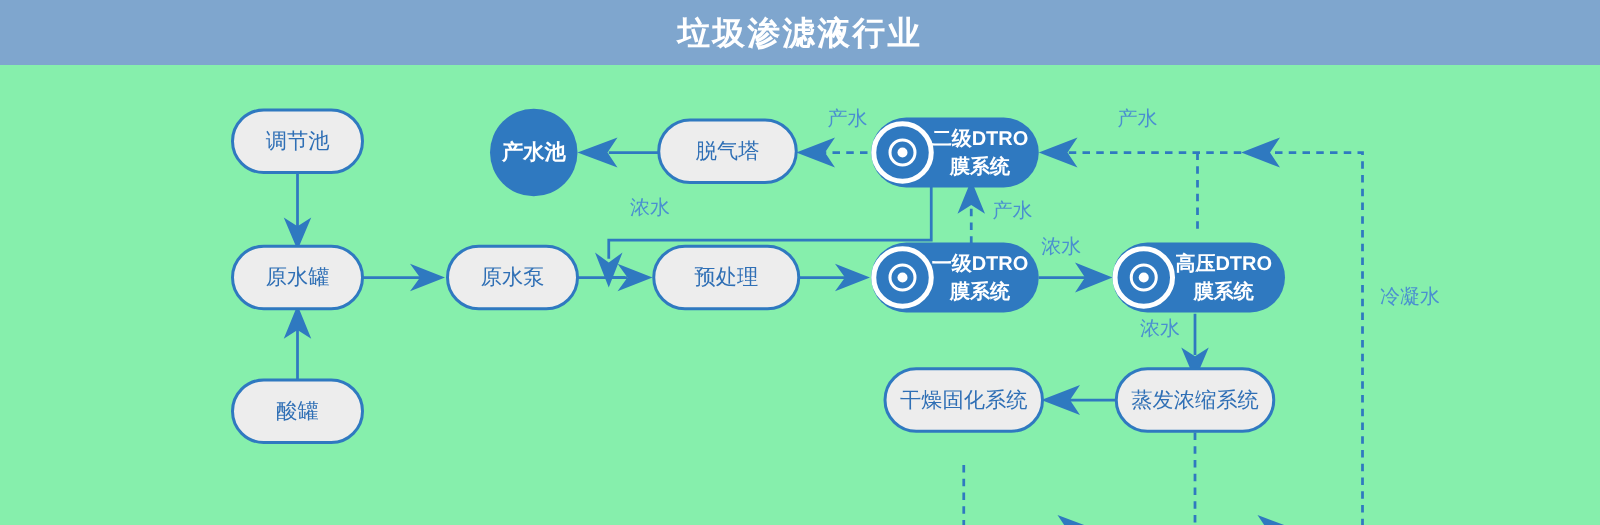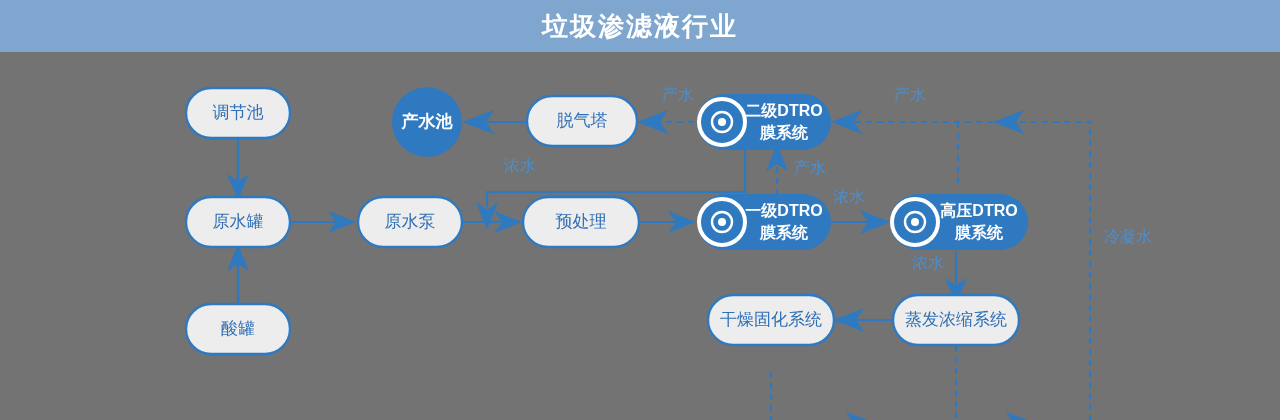--- a/index.html
+++ b/index.html
@@ -4,21 +4,21 @@
 <style>
   html, body {
     margin: 0;
     padding: 0;
     background: #ffffff;
   }
   #page {
     position: relative;
     width: 1280px;
     height: 420px;
-    background: #737373;
+    background: #86efac;
     font-family: "Liberation Sans", "DejaVu Sans", sans-serif;
     overflow: hidden;
   }
   #header-bar {
     position: absolute;
     left: 0; top: 0;
     width: 1280px;
     height: 52px;
     background: #7fa6ce;
     display: flex;

